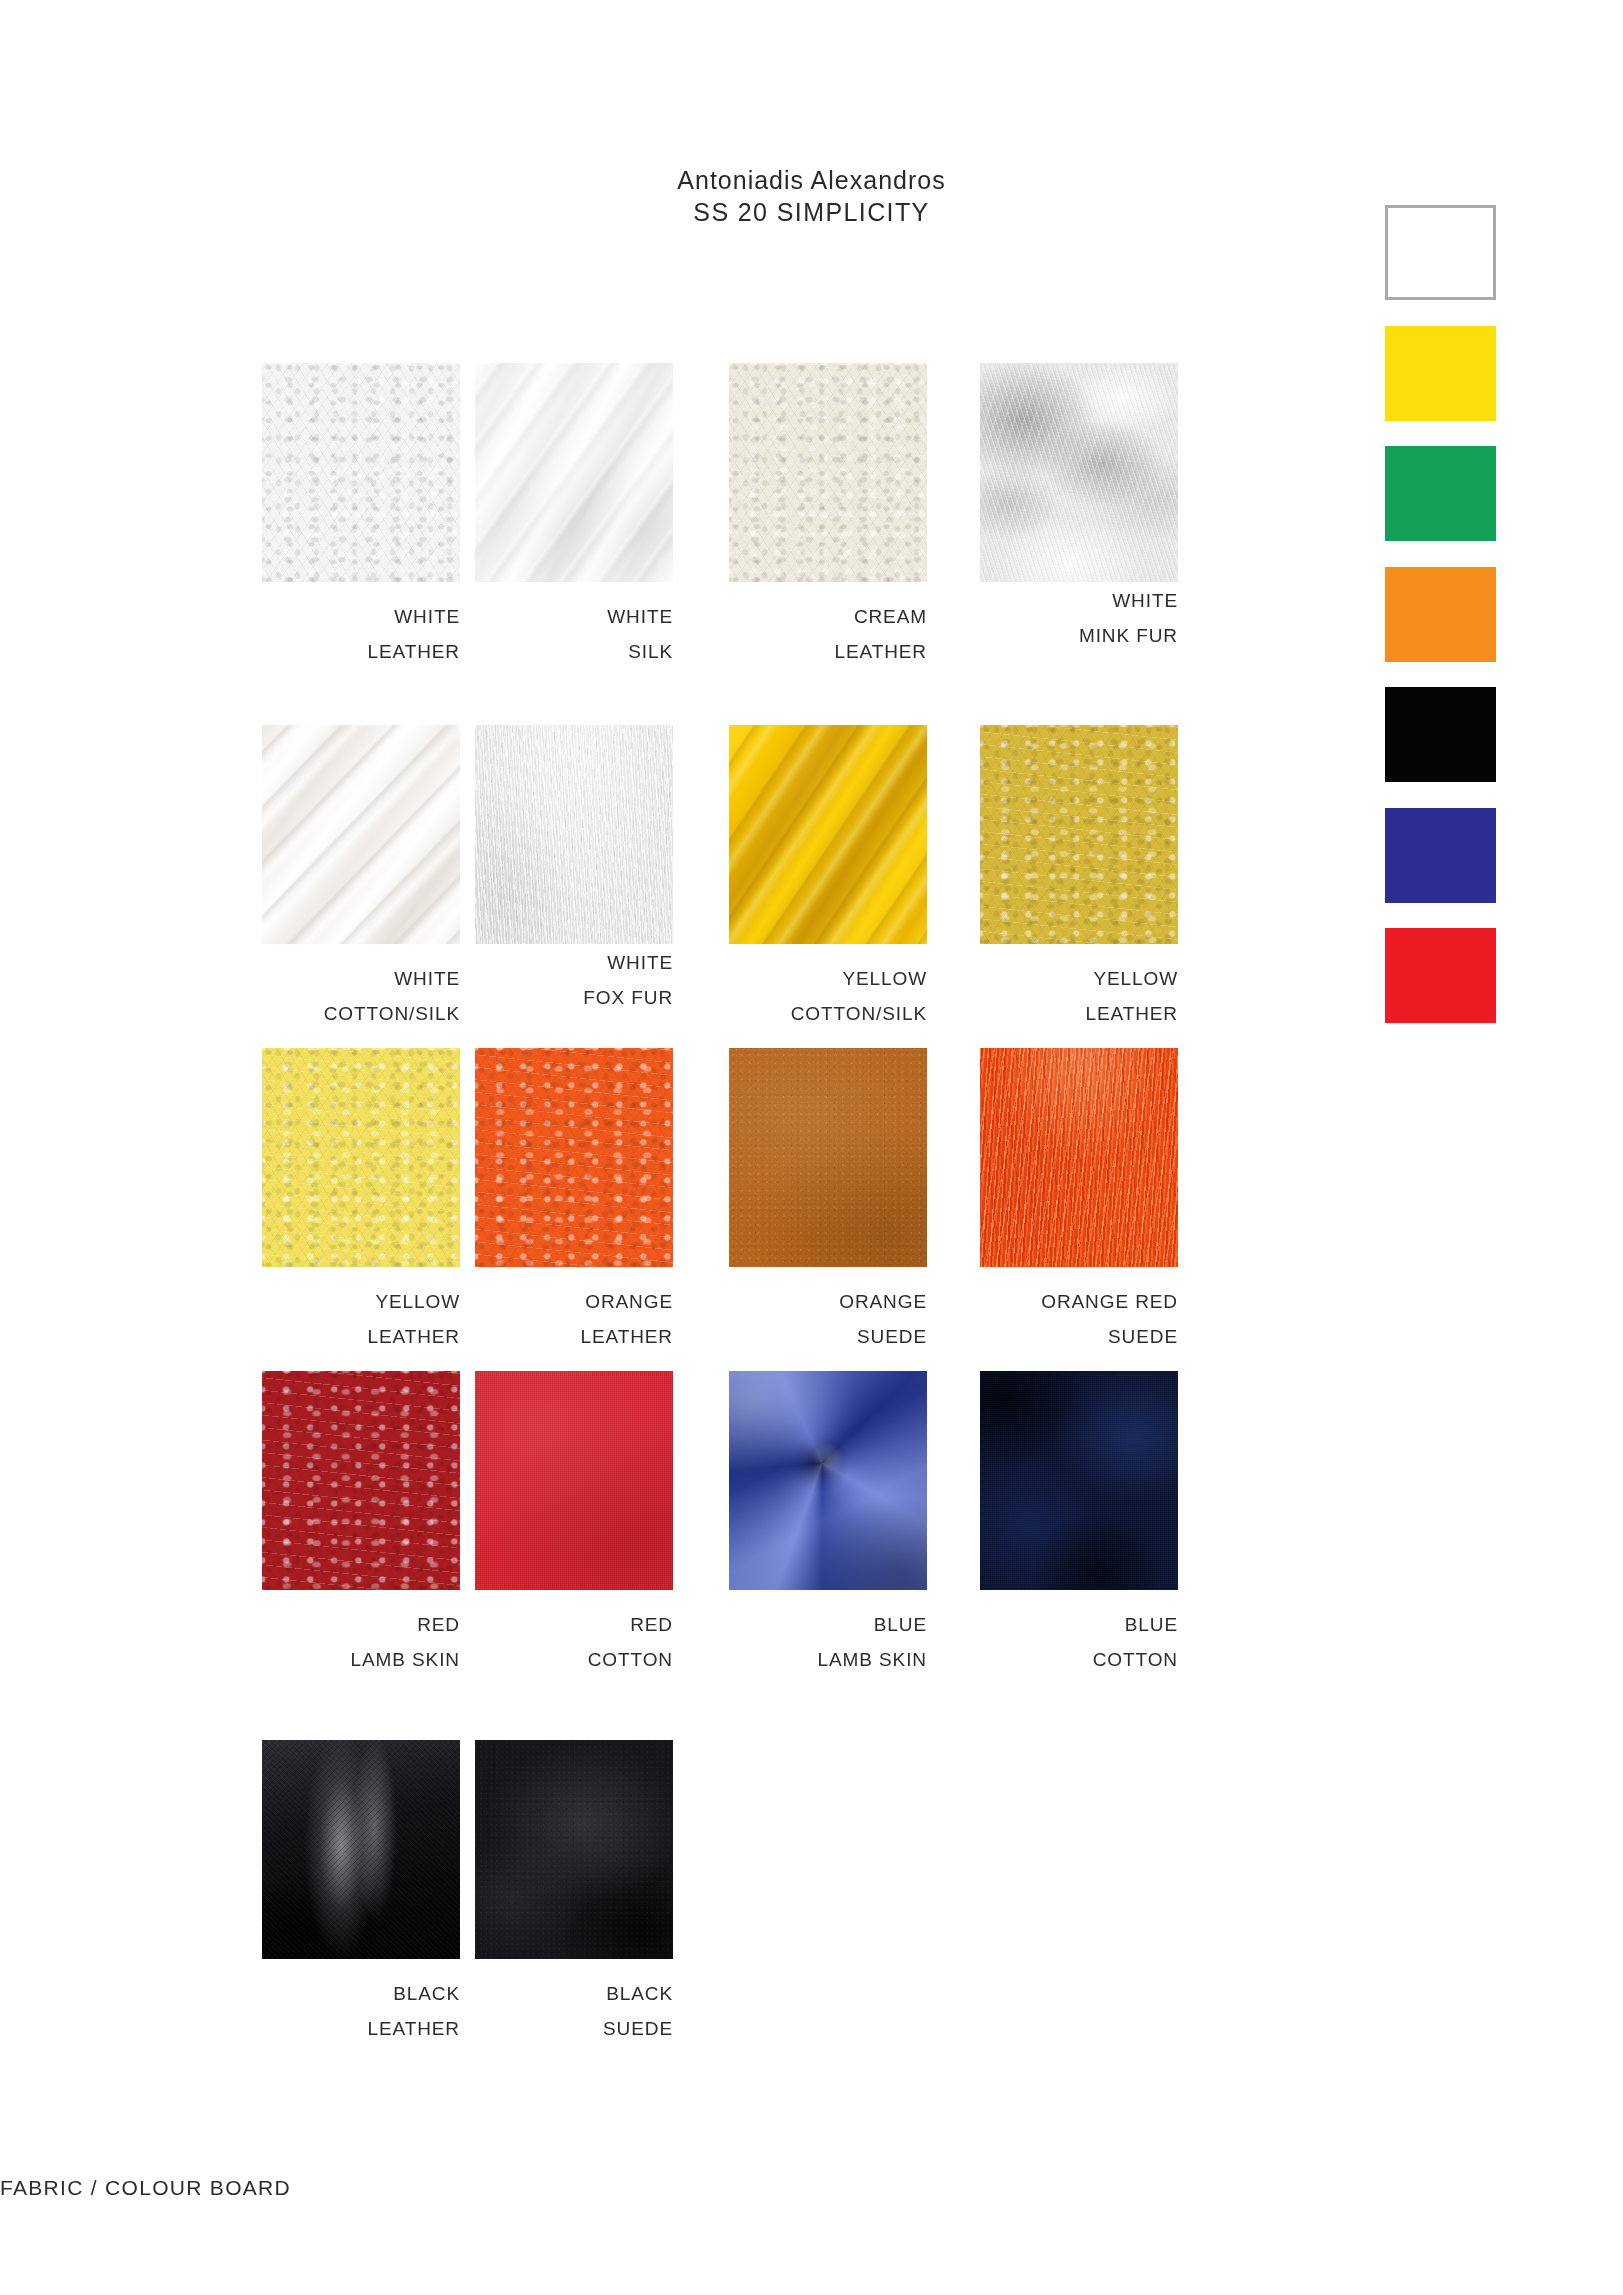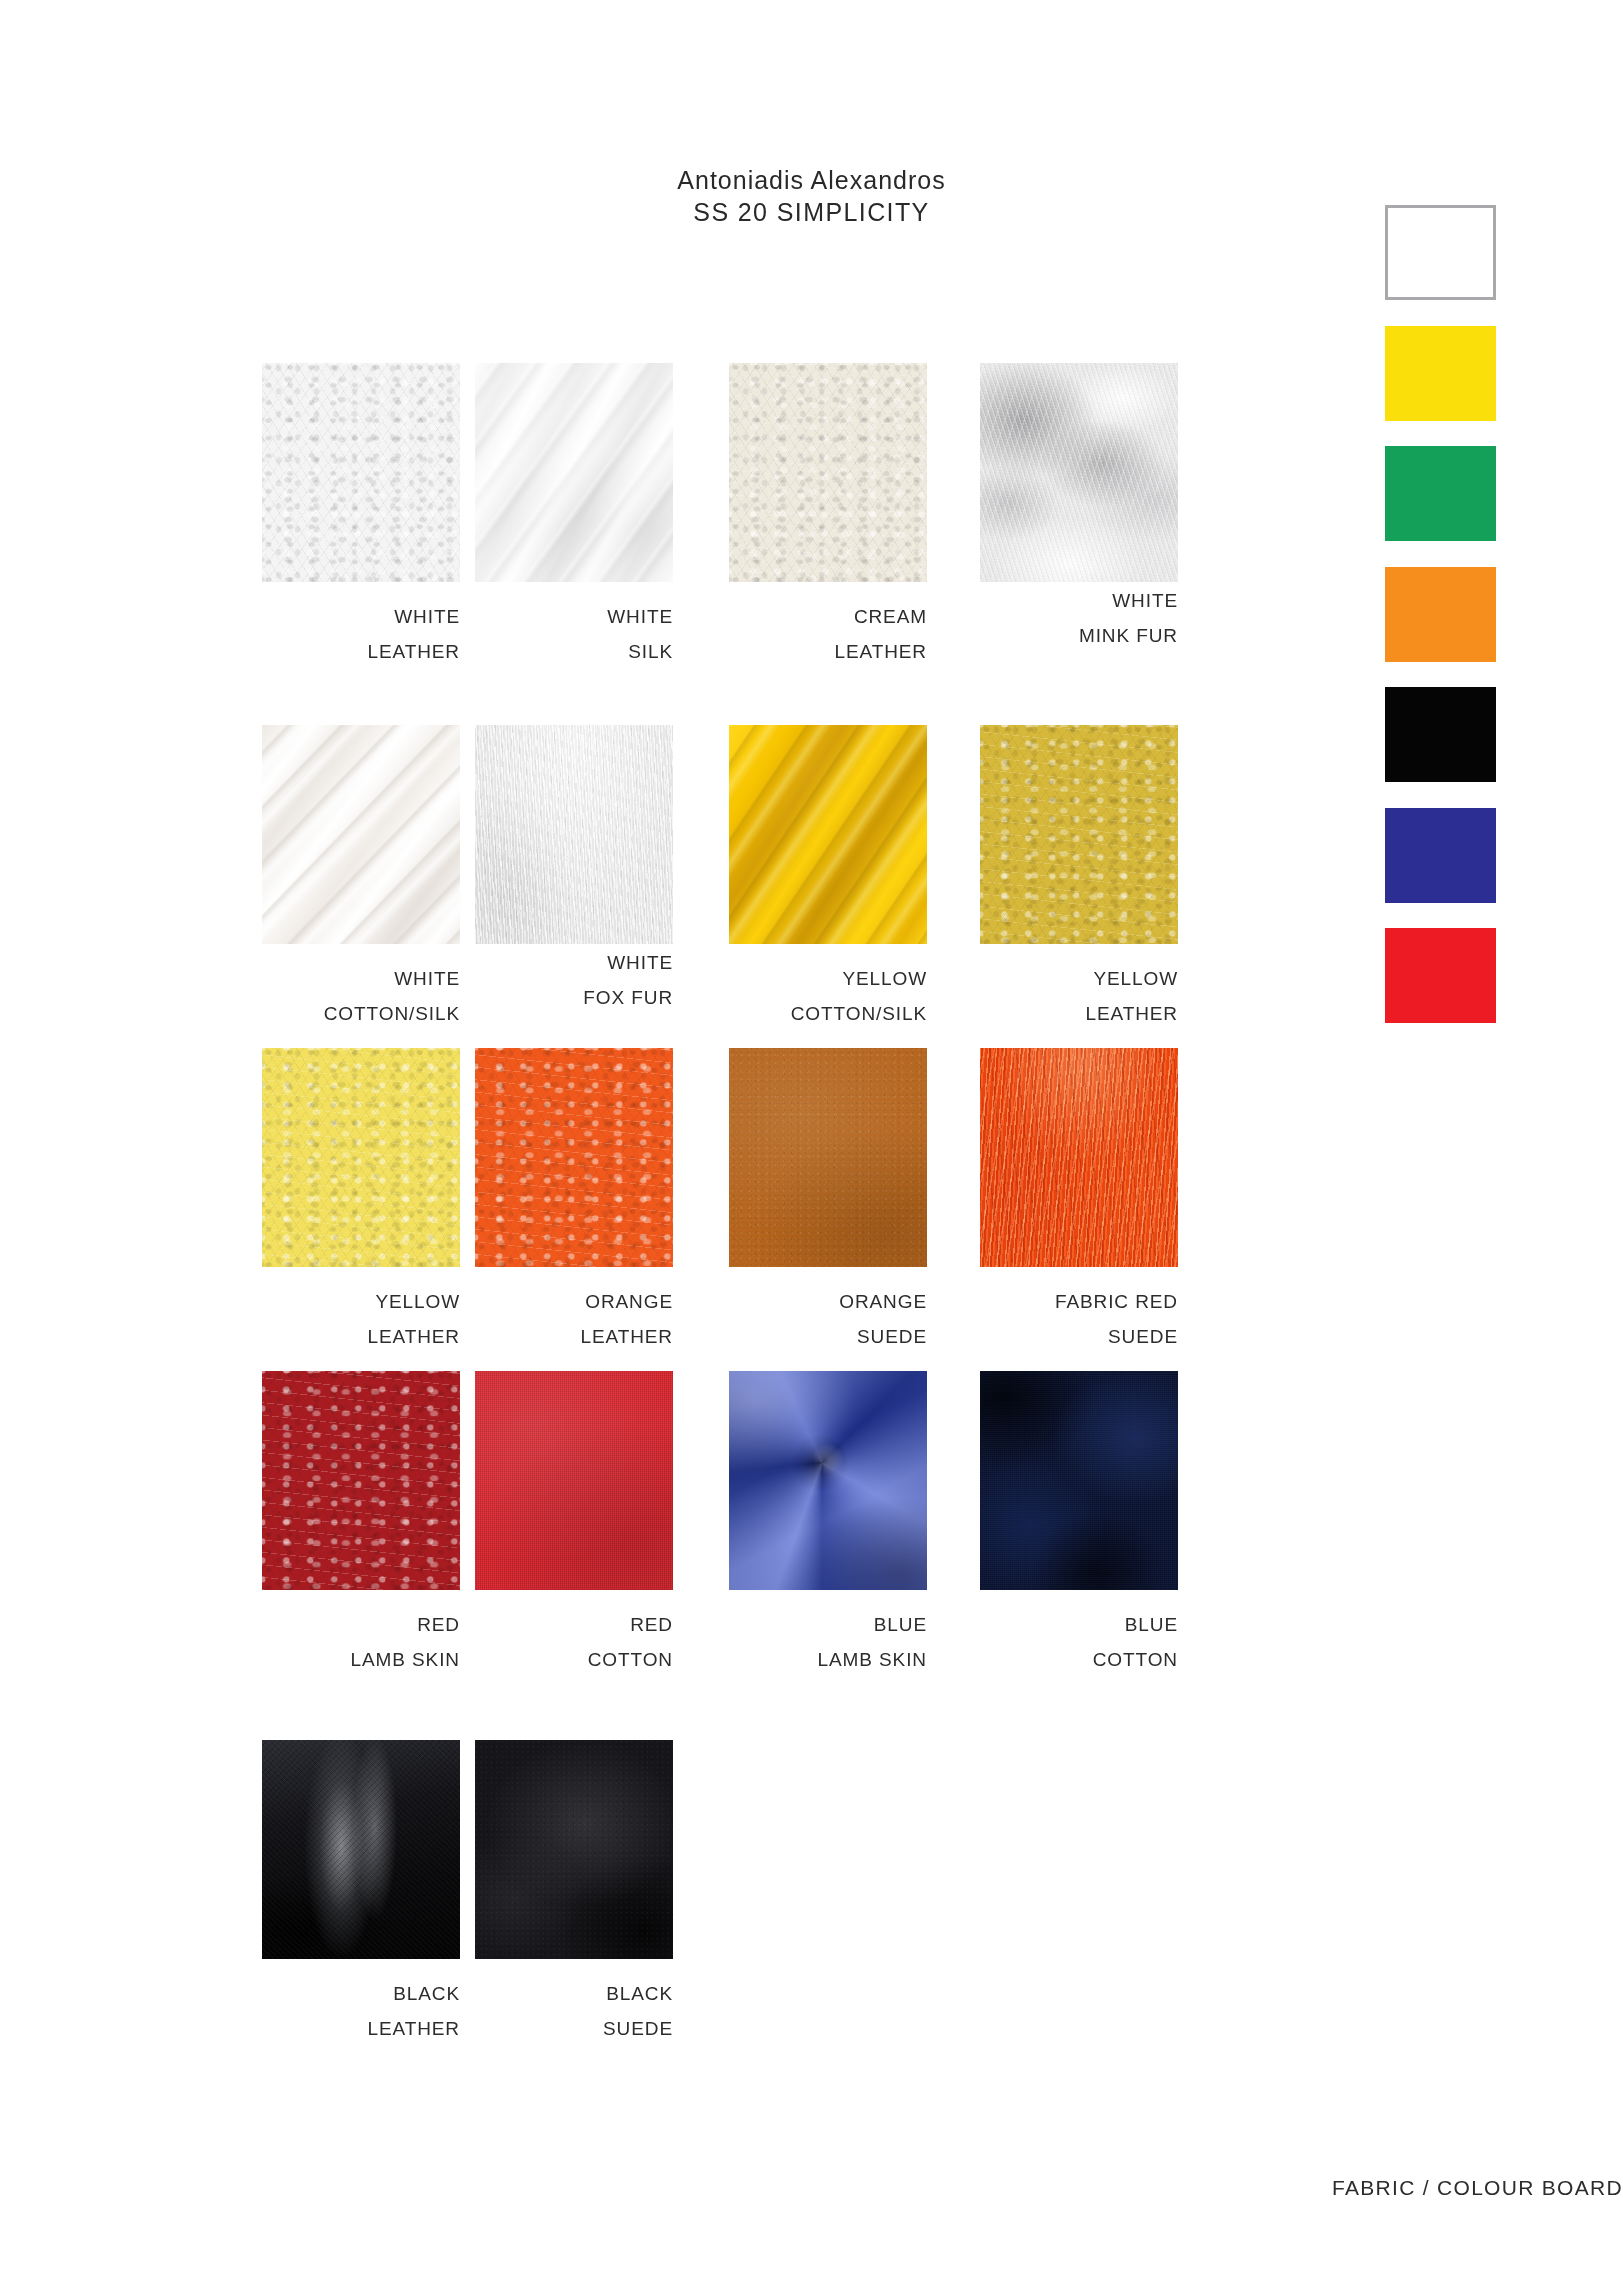--- a/index.html
+++ b/index.html
@@ -88,21 +88,21 @@
     background: #ffffff;
     border: 3.9px solid #a7a9ac;
   }
 
   
   .footer {
     position: absolute;
     left: 0;
     top: 2176px;
     width: 1623px;
-    text-align: right;
+    text-align: left;
     color: #2c2c2e;
     font-weight: 300;
     font-size: 21px;
     letter-spacing: 1.3px;
   }
 
   
 
   
   .tex-leather {
@@ -410,21 +410,21 @@
         <div class="caption">ORANGE
 LEATHER</div>
       </div>
       <div class="cell" style="left: 467px; top: 685px;">
         <div class="swatch tex-suede" style="--base: #b5651d; background-color: rgb(181, 101, 29);"></div>
         <div class="caption">ORANGE
 SUEDE</div>
       </div>
       <div class="cell" style="left: 718px; top: 685px;">
         <div class="swatch tex-redfur" style="--base: #f04a10; background-color: rgb(240, 74, 16);"></div>
-        <div class="caption">FABRIC RED
+        <div class="caption">ORANGE RED
 SUEDE</div>
       </div>
       <div class="cell" style="left: 0px; top: 1008px;">
         <div class="swatch tex-leather" style="--base: #a81c21; background-color: rgb(168, 28, 33);"></div>
         <div class="caption">RED
 LAMB SKIN</div>
       </div>
       <div class="cell" style="left: 213px; top: 1008px;">
         <div class="swatch tex-cotton" style="--base: #d8202a; background-color: rgb(216, 32, 42);"></div>
         <div class="caption">RED

